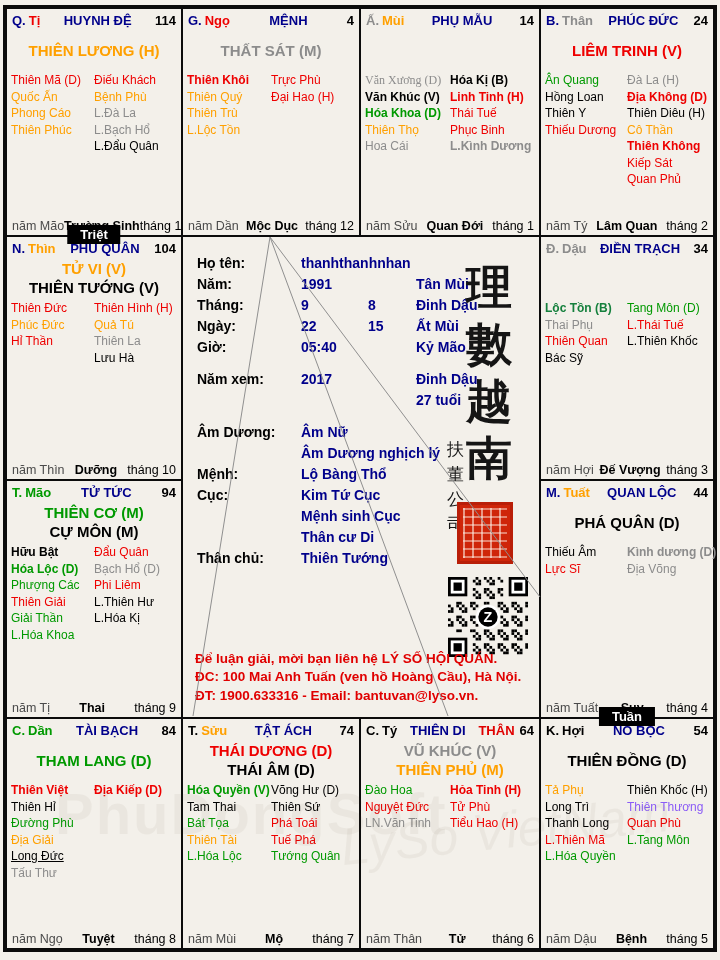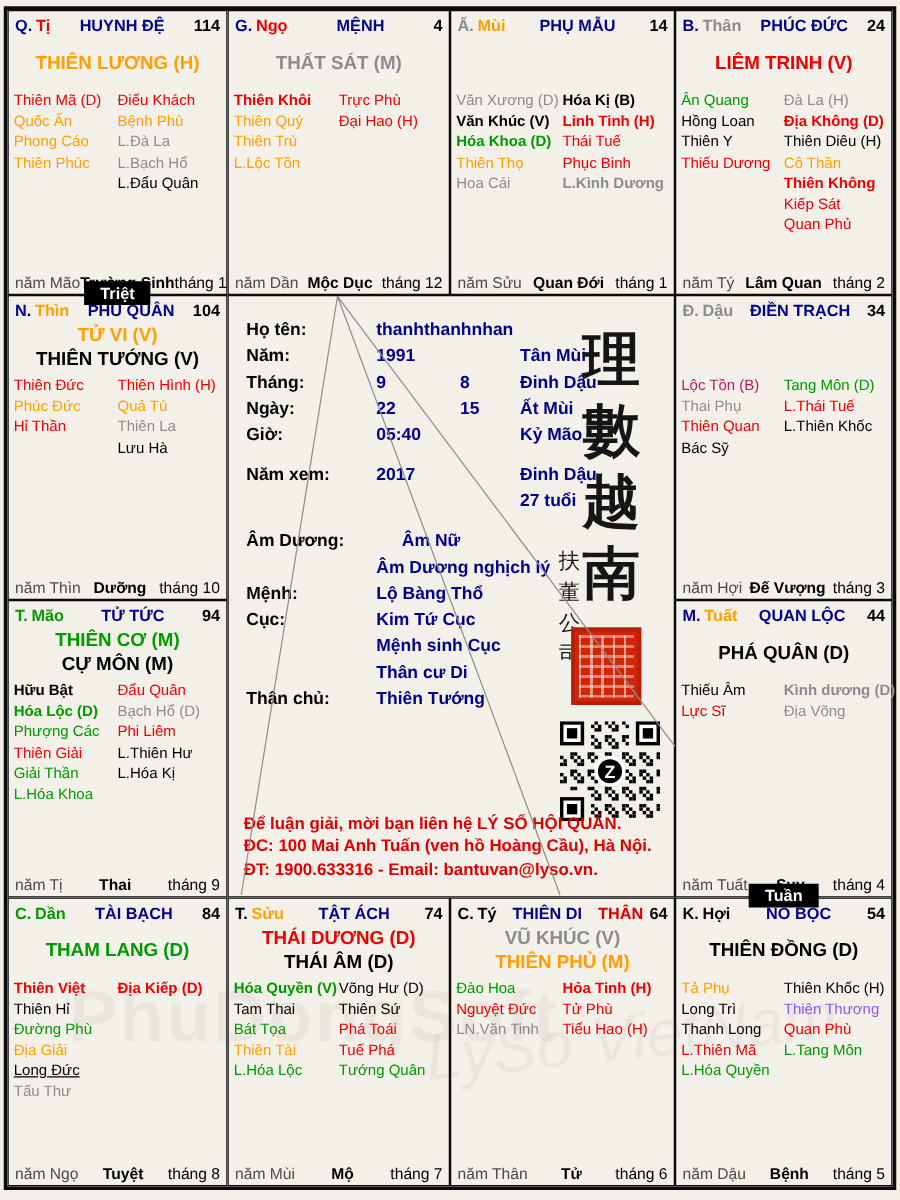--- a/index.html
+++ b/index.html
@@ -24,21 +24,21 @@
   .star.bold{font-weight:bold;}
   .pfoot{position:absolute;left:0;right:0;bottom:2px;display:flex;justify-content:space-between;padding:0 5px;font-size:12.5px;white-space:nowrap;}
   .fy{color:#4a4a4a;}
   .fc{font-weight:bold;color:#000;}
   .fm{color:#000;}
   .badge{position:absolute;top:-12px;left:50%;transform:translateX(-50%);background:#000;color:#fff;
     font-weight:bold;font-size:13px;line-height:17px;padding:1px 13px;z-index:8;white-space:nowrap;}
   .center{grid-row:2/4;grid-column:2/4;border:1px solid #0b0b0b;position:relative;background:#F3F0EA;overflow:hidden;}
   #info{position:absolute;left:14px;top:16px;font-size:14px;font-weight:bold;line-height:21px;z-index:2;}
   .irow{display:flex;white-space:nowrap;}
-  .irow.gap{margin-top:11px;justify-content:space-between;}
+  .irow.gap{margin-top:11px;}
   .lab{width:104px;flex:none;color:#000;}
   .v1{width:67px;flex:none;color:#00008B;}
   .v2{width:48px;flex:none;color:#00008B;}
   .v3{color:#00008B;}
   #contact{position:absolute;left:12px;bottom:12px;color:#E00000;font-weight:bold;font-size:13.5px;line-height:18.5px;white-space:nowrap;z-index:2;}
   #cal{position:absolute;right:6px;top:22px;width:88px;height:650px;z-index:2;}
   #cal-main{text-align:center;font-family:"DejaVu Serif","Liberation Serif",serif;font-size:46px;line-height:57px;color:#151515;font-weight:bold;}
   #cal-side{position:absolute;left:2px;top:178px;font-size:17px;line-height:25px;color:#151515;font-family:"DejaVu Serif","Liberation Serif",serif;}
   #seal{position:absolute;left:12px;top:243px;width:56px;height:62px;background:#cf2509;border:3px solid #b91e08;box-sizing:border-box;}
   #seal::before{content:"";position:absolute;inset:3px;
@@ -412,21 +412,21 @@
 
     <div class="hdr">
       <span><span class="st" style="color: rgb(140, 140, 140);">Ấ.</span><span class="br" style="color: rgb(255, 160, 0);">Mùi</span></span>
       <span class="pname">PHỤ MẪU</span>
 
       <span class="pnum">14</span>
     </div>
     <div class="mains"></div>
     <div class="stars">
       <div class="col left">
-            <div class="star" style="color: rgb(140, 140, 140);">Văn Xương (D)</div>
+            <div class="star" style="color: rgb(140, 140, 140); font-family: Liberation Serif, serif;">Văn Xương (D)</div>
             <div class="star bold" style="color: rgb(0, 0, 0);">Văn Khúc (V)</div>
             <div class="star bold" style="color: rgb(0, 153, 0);">Hóa Khoa (D)</div>
             <div class="star" style="color: rgb(255, 160, 0);">Thiên Thọ</div>
             <div class="star" style="color: rgb(140, 140, 140);">Hoa Cái</div>
           </div>
       <div class="col right">
             <div class="star bold" style="color: rgb(0, 0, 0);">Hóa Kị (B)</div>
             <div class="star bold" style="color: rgb(238, 0, 0);">Linh Tinh (H)</div>
             <div class="star" style="color: rgb(238, 0, 0);">Thái Tuế</div>
             <div class="star" style="color: rgb(238, 0, 0);">Phục Binh</div>
@@ -508,21 +508,21 @@
 
     <div class="hdr">
       <span><span class="st" style="color: rgb(140, 140, 140);">Đ.</span><span class="br" style="color: rgb(140, 140, 140);">Dậu</span></span>
       <span class="pname">ĐIỀN TRẠCH</span>
 
       <span class="pnum">34</span>
     </div>
     <div class="mains"></div>
     <div class="stars">
       <div class="col left">
-            <div class="star" style="color: #be185d;">Lộc Tồn (B)</div>
+            <div class="star" style="color: #15803d; font-weight: bold;">Lộc Tồn (B)</div>
             <div class="star" style="color: rgb(140, 140, 140);">Thai Phụ</div>
             <div class="star" style="color: rgb(238, 0, 0);">Thiên Quan</div>
             <div class="star" style="color: rgb(0, 0, 0);">Bác Sỹ</div>
           </div>
       <div class="col right">
             <div class="star" style="color: rgb(0, 153, 0);">Tang Môn (D)</div>
             <div class="star" style="color: rgb(238, 0, 0);">L.Thái Tuế</div>
             <div class="star" style="color: rgb(0, 0, 0);">L.Thiên Khốc</div>
           </div>
     </div>

